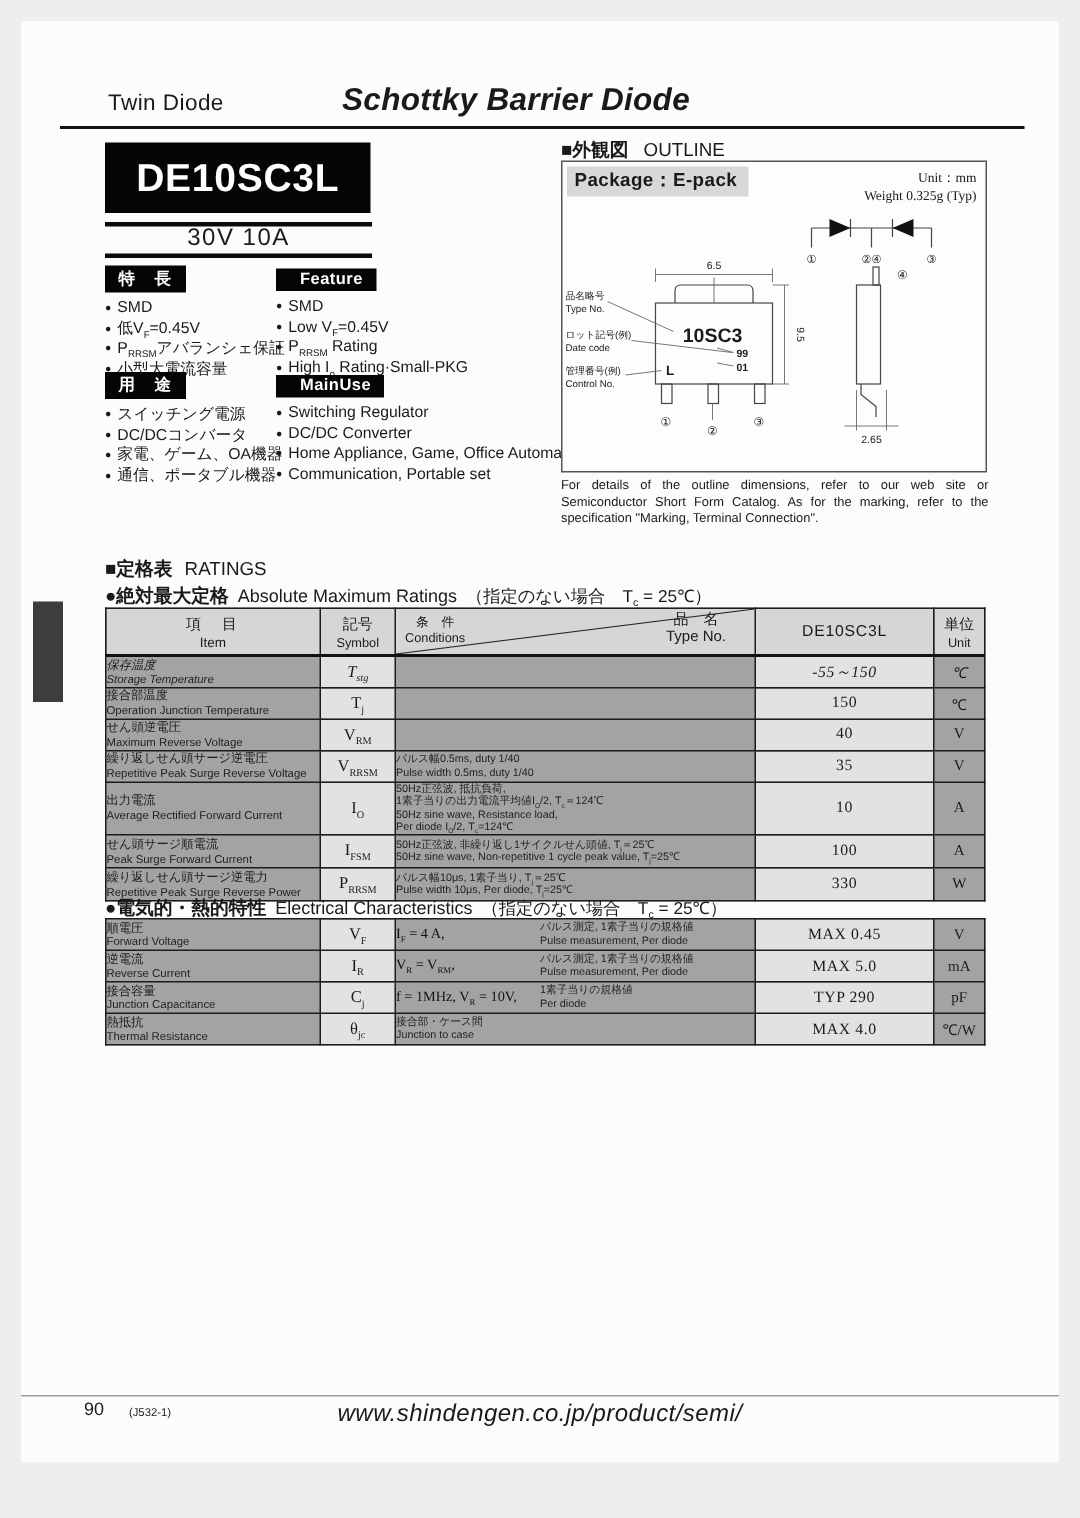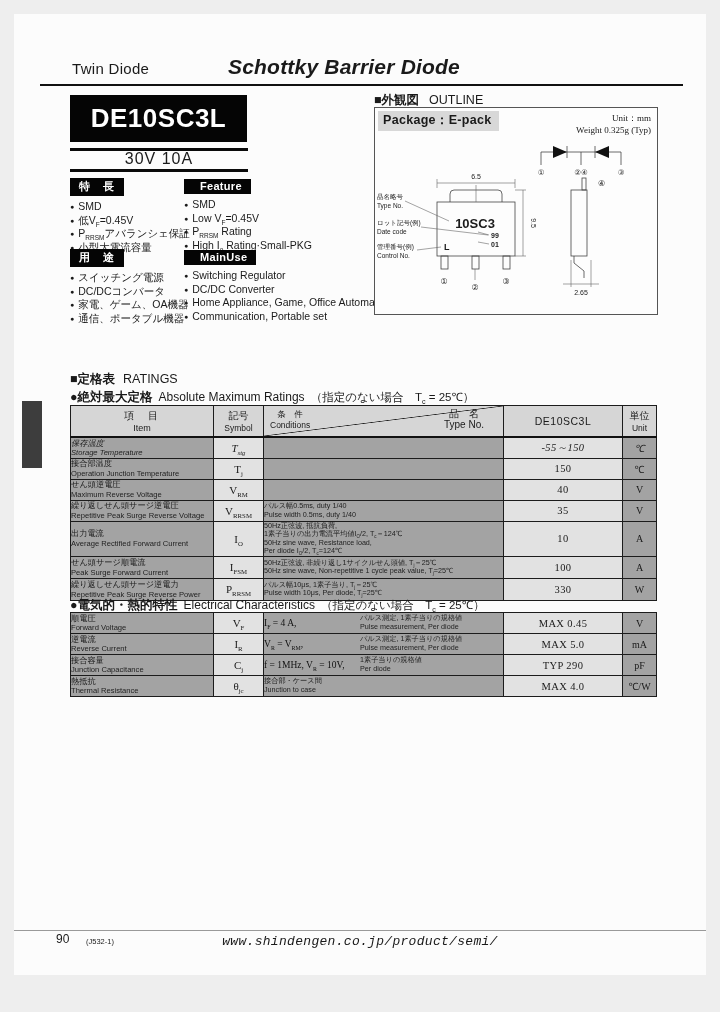--- a/index.html
+++ b/index.html
@@ -92,22 +92,22 @@
   .t-ratings tr.r6{height:22px;}
   .t-elec tr{height:21px;}
   .cond-flex{display:flex;align-items:center;}
   .cond-main{width:96px;flex:0 0 96px;font-family:"Liberation Serif",serif;font-size:9.5px;color:#111;}
   .cond-notes{font-size:7.2px;line-height:8.6px;color:#222;}
 
   
   .ft-rule{left:14px;top:930px;width:692px;height:1px;background:#9a9a9a;}
   .ft-page{left:56px;top:932px;font-size:12px;}
   .ft-code{left:86px;top:937px;font-size:7.5px;}
-  .ft-url{left:0;top:934px;width:720px;text-align:center;font-size:13px;font-style:italic;
-    font-family:Liberation Mono, monospace;letter-spacing:.3px;}
+  .ft-url{left:0;top:934px;width:720px;text-align:center;font-size:16px;font-style:italic;
+    font-family:Liberation Sans, sans-serif;letter-spacing:.3px;}
 
   
   svg text{fill:#1b1b1b;font-family:"Liberation Sans",sans-serif;}
   svg .ln{stroke:#444;stroke-width:0.8;fill:none;}
   svg .thin{stroke:#666;stroke-width:0.6;fill:none;}
   svg .blk{fill:#111;stroke:none;}
 </style>
 </head>
 <body>
 
@@ -229,20 +229,21 @@
       <text x="223" y="48" font-size="8">④</text>
       <path class="ln" d="M199,118 L199,125 L209,133 L209,140"></path>
       <line class="thin" x1="196" y1="122" x2="196" y2="149"></line>
       <line class="thin" x1="216" y1="122" x2="216" y2="149"></line>
       <line class="thin" x1="188" y1="146" x2="224" y2="146"></line>
       <text x="206" y="157" font-size="7" text-anchor="middle">2.65</text>
     </g>
   </svg>
 </div>
 <div class="abs ol-note">
+  <div class="en">For details of the outline dimensions, refer to our web site or Semiconductor Short Form Catalog. As for the marking, refer to the specification "Marking, Terminal Connection".</div>
 </div>
 
 <div class="abs idx-tab"></div>
 <div class="abs sec-ratings">
   <span class="jp">■定格表</span><span class="en">RATINGS</span>
 </div>
 <div class="abs subt subt-abs">
   <span class="jp">●絶対最大定格</span><span class="en">Absolute Maximum Ratings</span><span class="cond">（指定のない場合　T<sub>c</sub> = 25℃）</span>
 </div>
 

